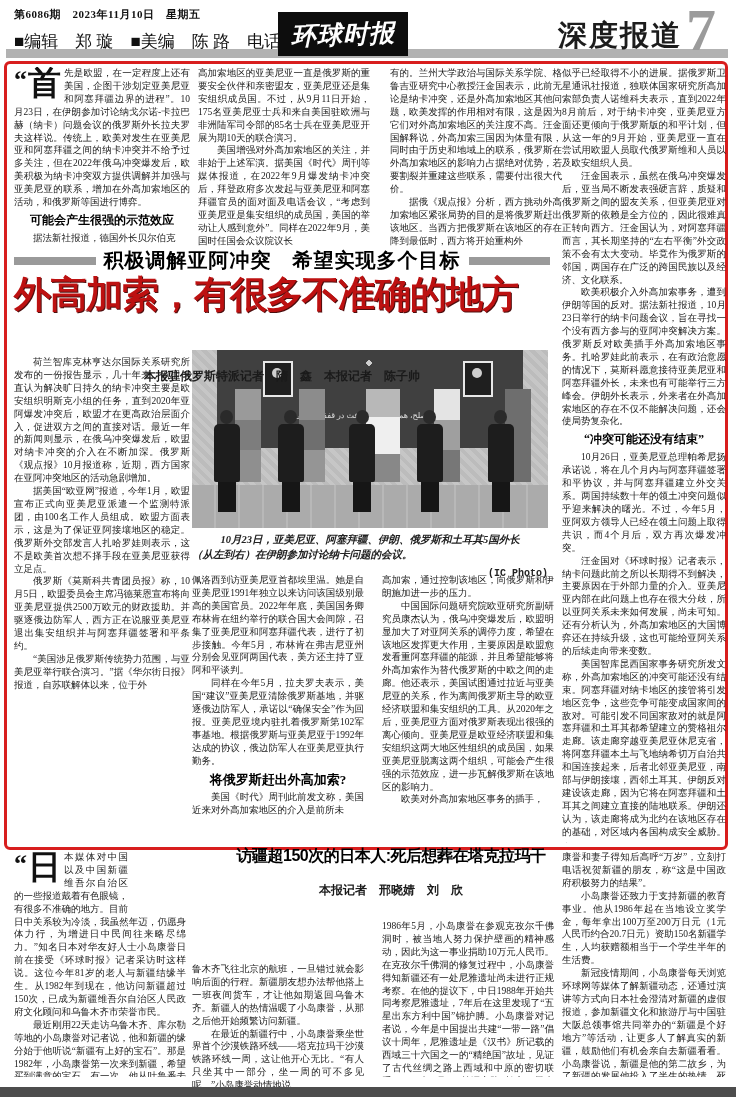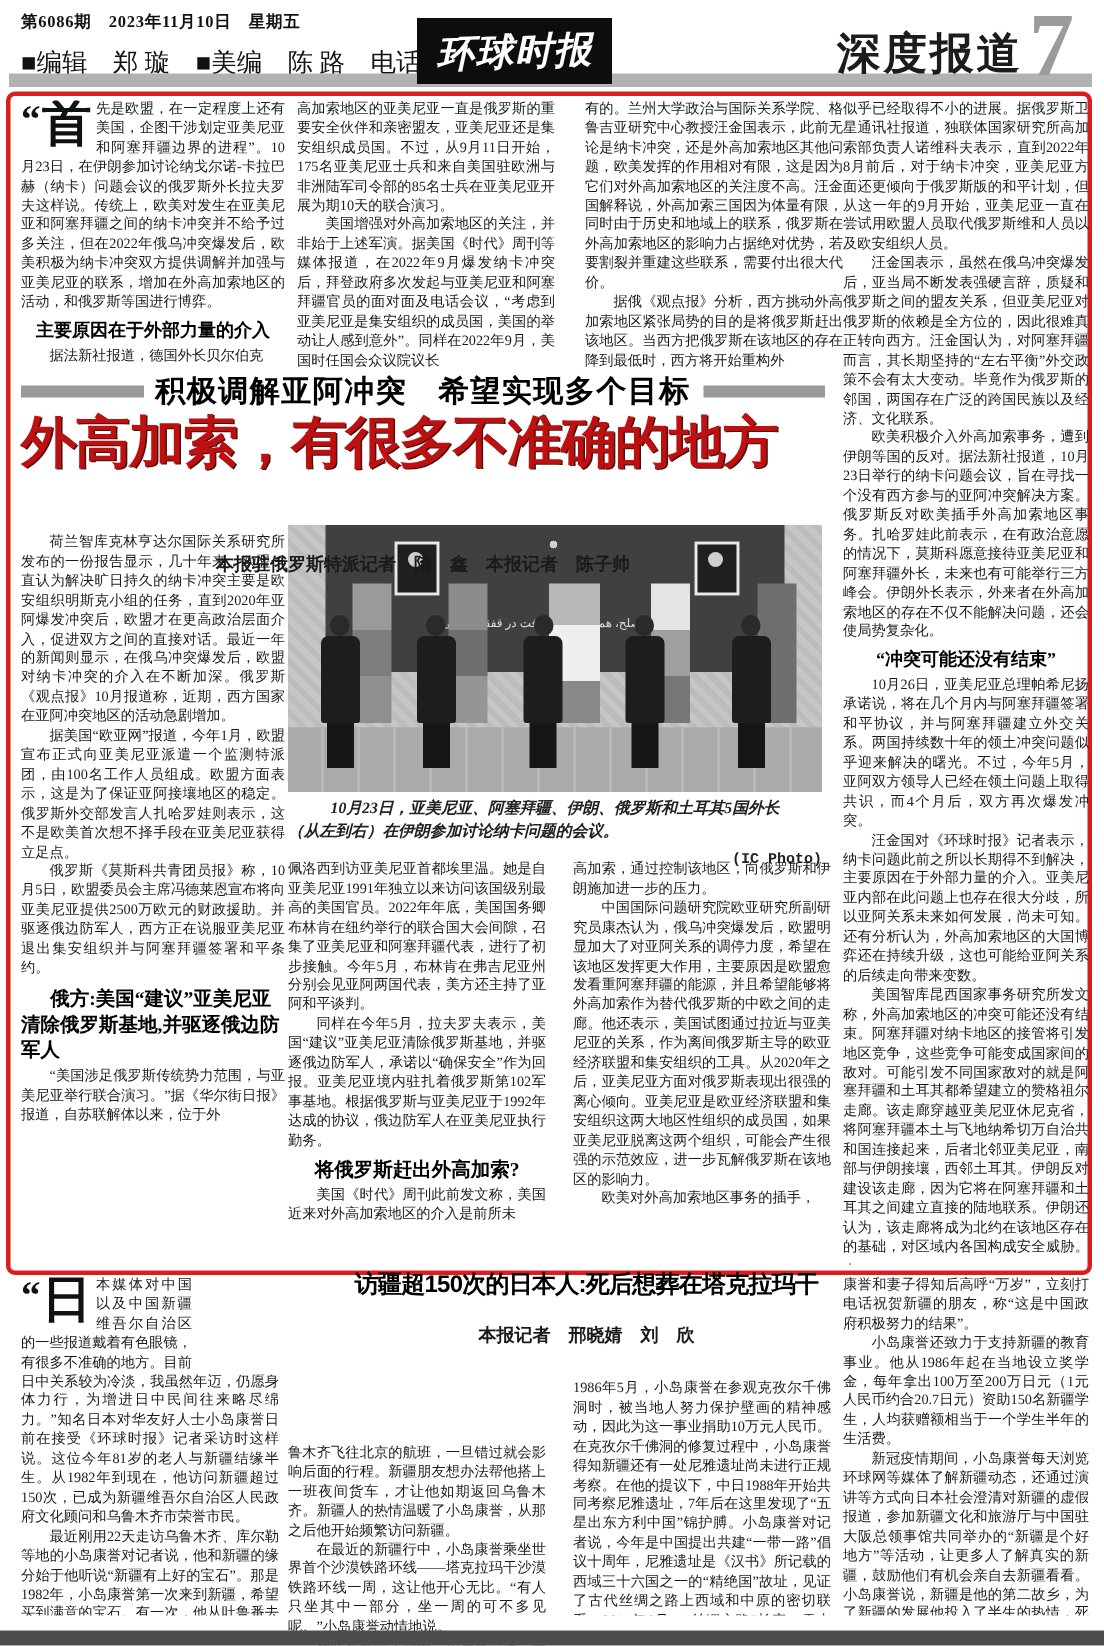--- a/index.html
+++ b/index.html
@@ -73,21 +73,21 @@
       <span>环球时报</span>
     </div>
     <div class="section-title">深度报道</div>
     <div class="page-num">7</div>
   </div>
 
   <div class="redbox"></div>
 
   <div class="col" style="left:14px;top:67px;width:176px;height:180px;">
     <p class="noindent"><span class="bigquote">“</span><span class="dropcap">首</span><span>先是欧盟，在一定程度上还有美国，企图干涉划定亚美尼亚和阿塞拜疆边界的进程”。10月23日，在伊朗参加讨论纳戈尔诺-卡拉巴赫（纳卡）问题会议的俄罗斯外长拉夫罗夫这样说。传统上，欧美对发生在亚美尼亚和阿塞拜疆之间的纳卡冲突并不给予过多关注，但在2022年俄乌冲突爆发后，欧美积极为纳卡冲突双方提供调解并加强与亚美尼亚的联系，增加在外高加索地区的活动，和俄罗斯等国进行博弈。</span></p>
-    <div class="subhead">主要原因在于外部力量的介入</div>
+    <div class="subhead">可能会产生很强的示范效应</div>
     <p>据法新社报道，德国外长贝尔伯克</p>
   </div>
 
   <div class="col" style="left:198px;top:67px;width:172px;height:180px;">
     <p class="noindent">高加索地区的亚美尼亚一直是俄罗斯的重要安全伙伴和亲密盟友，亚美尼亚还是集安组织成员国。不过，从9月11日开始，175名亚美尼亚士兵和来自美国驻欧洲与非洲陆军司令部的85名士兵在亚美尼亚开展为期10天的联合演习。</p>
     <p>美国增强对外高加索地区的关注，并非始于上述军演。据美国《时代》周刊等媒体报道，在2022年9月爆发纳卡冲突后，拜登政府多次发起与亚美尼亚和阿塞拜疆官员的面对面及电话会议，“考虑到亚美尼亚是集安组织的成员国，美国的举动让人感到意外”。同样在2022年9月，美国时任国会众议院议长</p>
   </div>
 
   <div class="col" style="left:390px;top:67px;width:172px;height:180px;">
     <p class="noindent">有的。兰州大学政治与国际关系学院、格鲁吉亚研究中心教授汪金国表示，此前无论是纳卡冲突，还是外高加索地区其他问题，欧美发挥的作用相对有限，这是因为它们对外高加索地区的关注度不高。汪金国解释说，外高加索三国因为体量有限，同时由于历史和地域上的联系，俄罗斯在外高加索地区的影响力占据绝对优势，若要割裂并重建这些联系，需要付出很大代价。</p>
@@ -109,21 +109,20 @@
     <div class="ktext">积极调解亚阿冲突　希望实现多个目标</div>
     <div class="bar"></div>
   </div>
   <div class="main-headline">外高加索，有很多不准确的地方</div>
   <div class="main-byline">本报驻俄罗斯特派记者　隋　鑫　本报记者　陈子帅</div>
 
   <div class="col" style="left:14px;top:356px;width:176px;height:486px;">
     <p>荷兰智库克林亨达尔国际关系研究所发布的一份报告显示，几十年来，欧盟一直认为解决旷日持久的纳卡冲突主要是欧安组织明斯克小组的任务，直到2020年亚阿爆发冲突后，欧盟才在更高政治层面介入，促进双方之间的直接对话。最近一年的新闻则显示，在俄乌冲突爆发后，欧盟对纳卡冲突的介入在不断加深。俄罗斯《观点报》10月报道称，近期，西方国家在亚阿冲突地区的活动急剧增加。</p>
     <p>据美国“欧亚网”报道，今年1月，欧盟宣布正式向亚美尼亚派遣一个监测特派团，由100名工作人员组成。欧盟方面表示，这是为了保证亚阿接壤地区的稳定。俄罗斯外交部发言人扎哈罗娃则表示，这不是欧美首次想不择手段在亚美尼亚获得立足点。</p>
     <p>俄罗斯《莫斯科共青团员报》称，10月5日，欧盟委员会主席冯德莱恩宣布将向亚美尼亚提供2500万欧元的财政援助。并驱逐俄边防军人，西方正在说服亚美尼亚退出集安组织并与阿塞拜疆签署和平条约。</p>
-    <div class="subhead left" style="font-size:13px;line-height:17px;">俄方:美国“建议”亚美尼亚清除俄罗斯基地,并驱逐俄边防军人</div>
     <p>“美国涉足俄罗斯传统势力范围，与亚美尼亚举行联合演习。”据《华尔街日报》报道，自苏联解体以来，位于外</p>
   </div>
 
   <div class="photo">
     <div class="wall"></div>
     <div class="banner"></div>
     <div class="emblem"></div>
     <div class="banner-text">نوبت صلح، همکاری و پیشرفت در قفقاز جنوبی</div>
     <div class="portrait" style="left:20%;"></div>
     <div class="portrait" style="left:76%;"></div>

